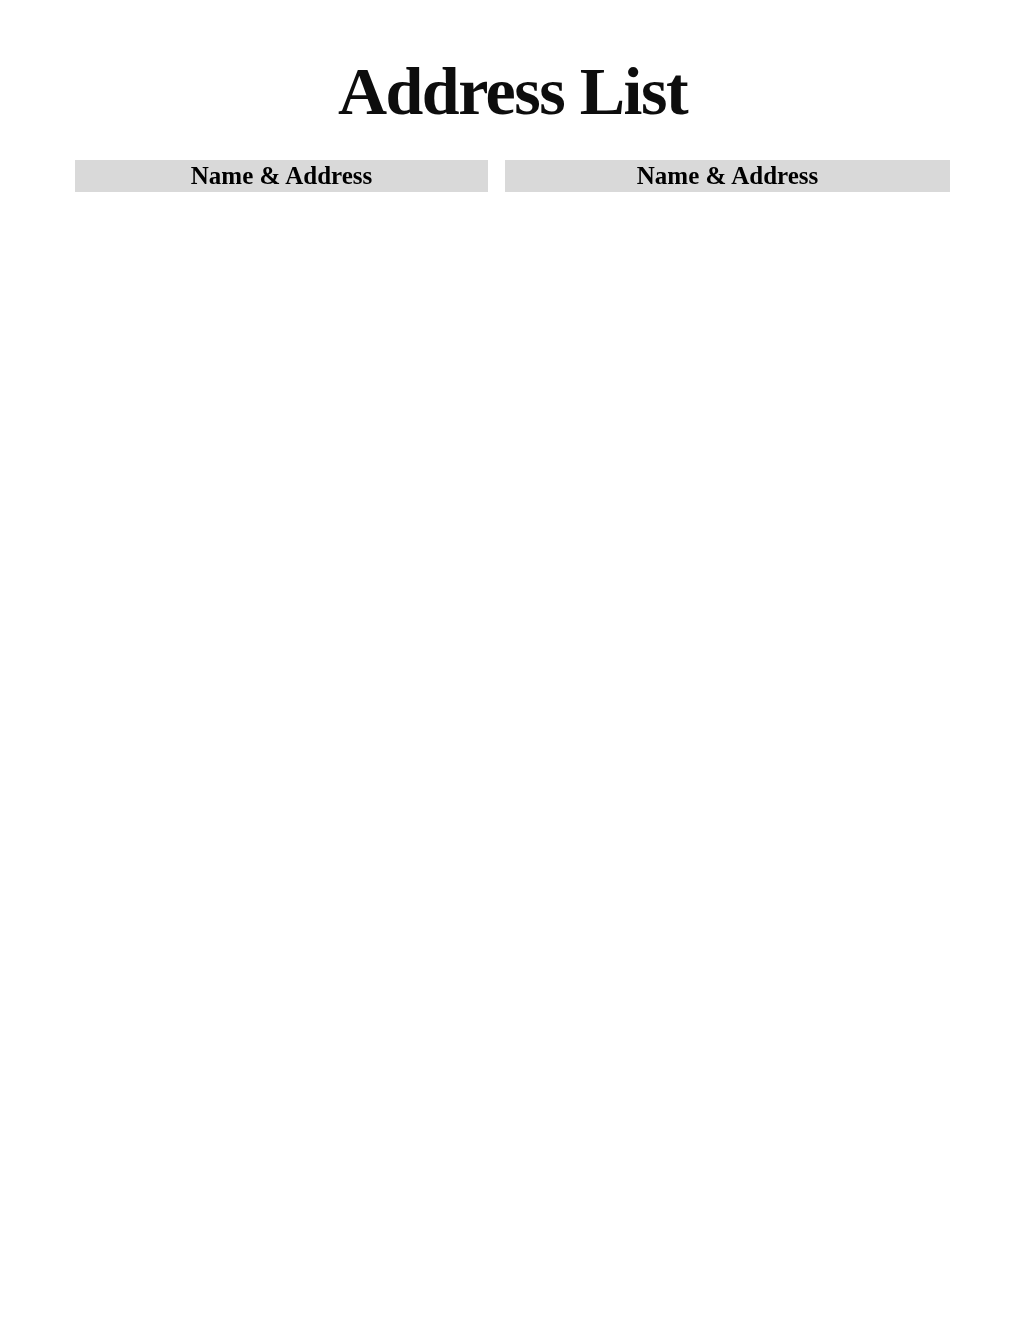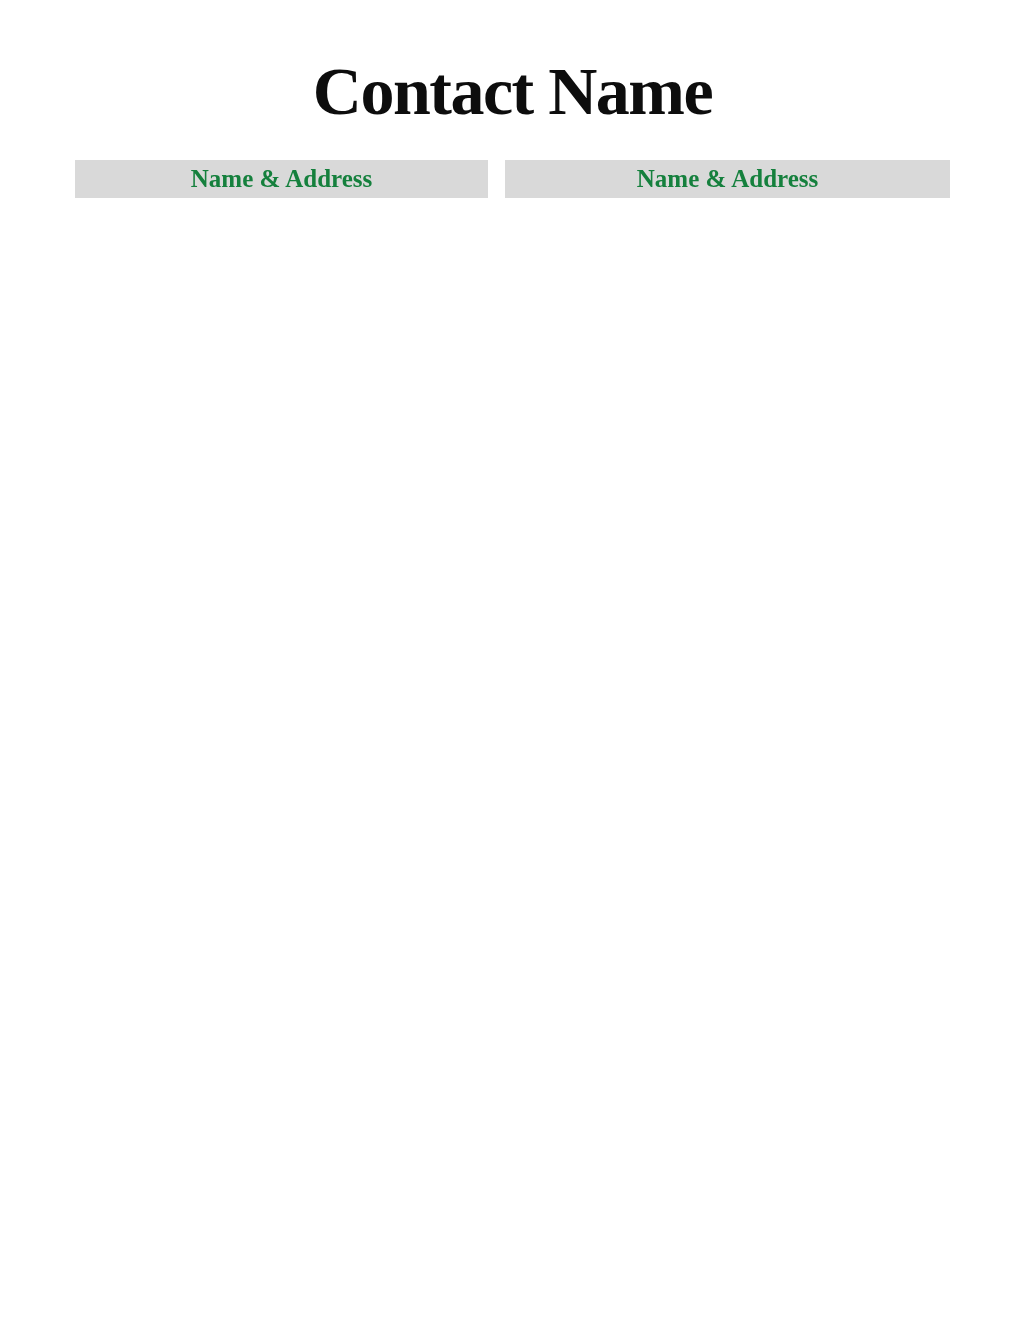--- a/index.html
+++ b/index.html
@@ -31,37 +31,37 @@
     color: #0d0d0d;
   }
   .columns {
     display: flex;
     gap: 17px;
     margin-top: 35px;
   }
   .col-left  { flex: none; width: 413px; }
   .col-right { flex: 1; min-width: 0; }
   .col-header {
-    height: 38px;
+    height: 32px;
     background: var(--header-bg, #d9d9d9);
     display: flex;
     align-items: center;
     justify-content: center;
     font-size: 25px;
     font-weight: 700;
-    color: #15803d;
+    color: #000000;
   }
   .entries { margin-top: 2px; }
   .entry + .entry { margin-top: 6.5px; }
 </style>
 </head>
 <body>
 
 <div class="page">
-  <h1 class="page-title">Contact Name</h1>
+  <h1 class="page-title">Address List</h1>
 
   <div class="columns">
     <div class="col-left">
       <div class="col-header">Name &amp; Address</div>
       <div class="entries" id="left-entries">
           <div class="entry"></div>
           <div class="entry"></div>
           <div class="entry"></div>
           <div class="entry"></div>
           <div class="entry"></div>

